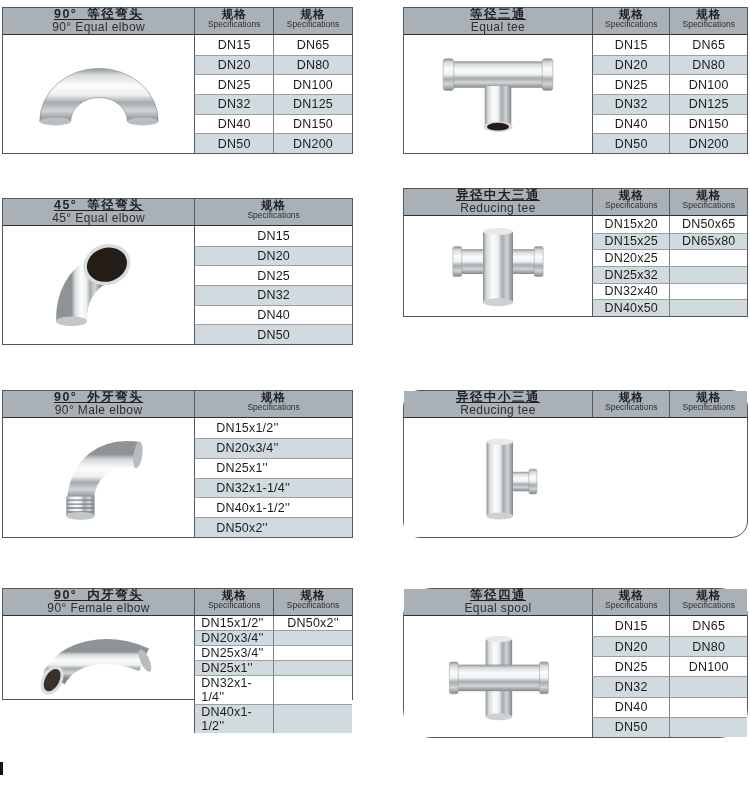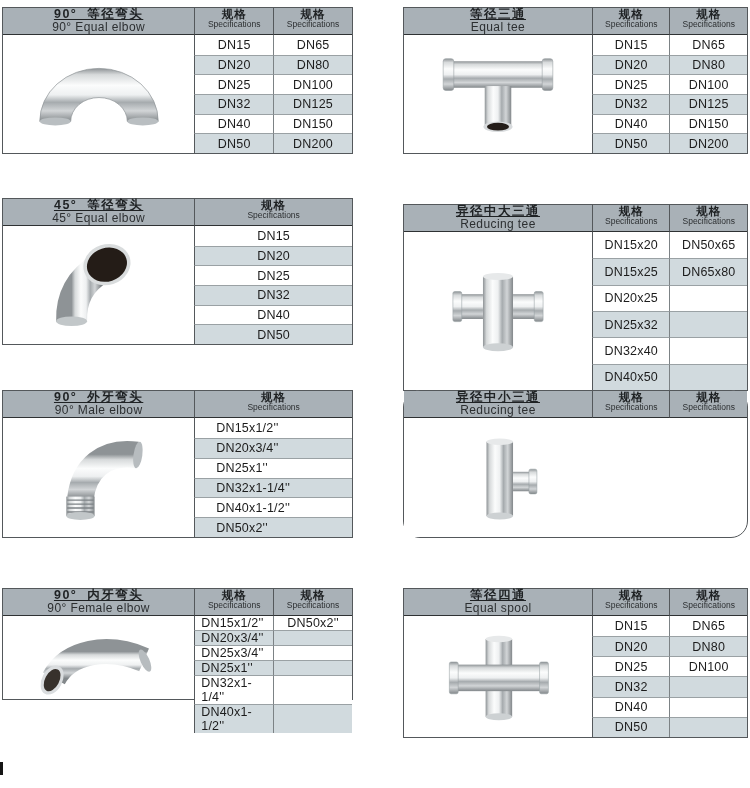--- a/index.html
+++ b/index.html
@@ -9,25 +9,25 @@
     font-family:"Liberation Sans","DejaVu Sans",sans-serif;
     --hdr:#a9b1b7; --alt:#d1dade; --bd-dark:#54585b; --bd-mid:#7c8285; --bd-light:#9aa1a4; --ink:#1c1c1c;
   }
   .page { position:absolute; inset:0; background:#fff; }
 
   .sec { position:absolute; border:1px solid var(--bd-dark); background:#fff; }
   
   .s0 { left:2px;   top:7px;   width:351px; height:147px; }
   .s1 { left:403px; top:7px;   width:345px; height:147px; }
   .s2 { left:2px;   top:198px; width:351px; height:147px; }
-  .s3 { left:403px; top:204px; width:345px; height:187px; }
+  .s3 { left:403px; top:188px; width:345px; height:129px; }
   .s4 { left:2px;   top:390px; width:351px; height:148px; }
   .s5 { left:403px; top:390px; width:345px; height:148px;border-radius:17px; }
   .s6 { left:2px;   top:588px; width:351px; height:112px; }
-  .s7 { left:403px; top:588px; width:345px; height:150px; }
+  .s7 { left:403px; top:588px; width:345px; height:150px;border-radius:29px; }
 
   .title-cell {
     position:absolute; left:0; top:0; width:54.8%; height:27px;
     background:var(--hdr); border-bottom:1px solid #2e3133;
     display:flex; flex-direction:column; align-items:center; justify-content:center;
     line-height:1.08;
   }
   .t-cn { font-size:12.5px; font-weight:bold; color:#1f2224; letter-spacing:1.5px; white-space:pre;text-decoration:underline; }
   .t-en { font-size:12px; color:#2c2f31; letter-spacing:0.4px; }
 

